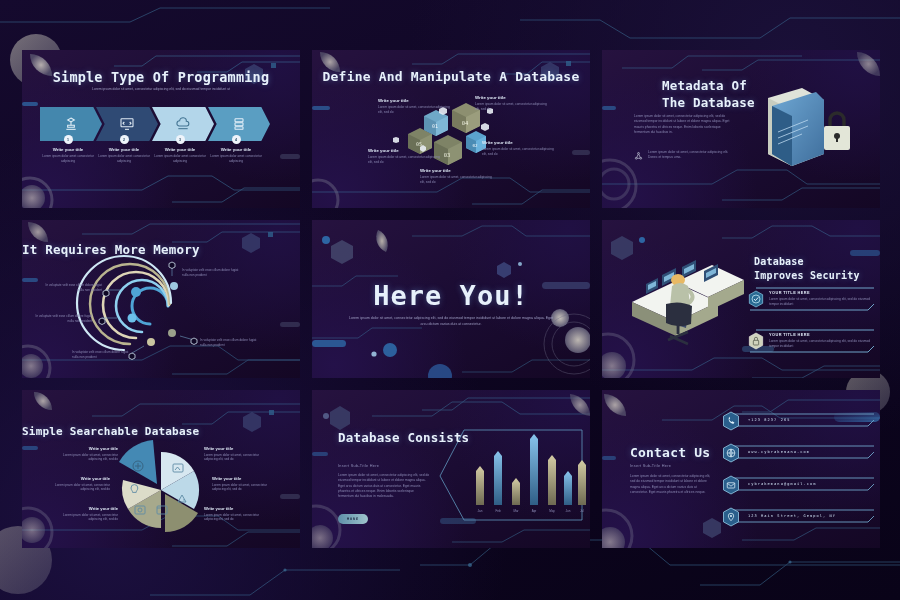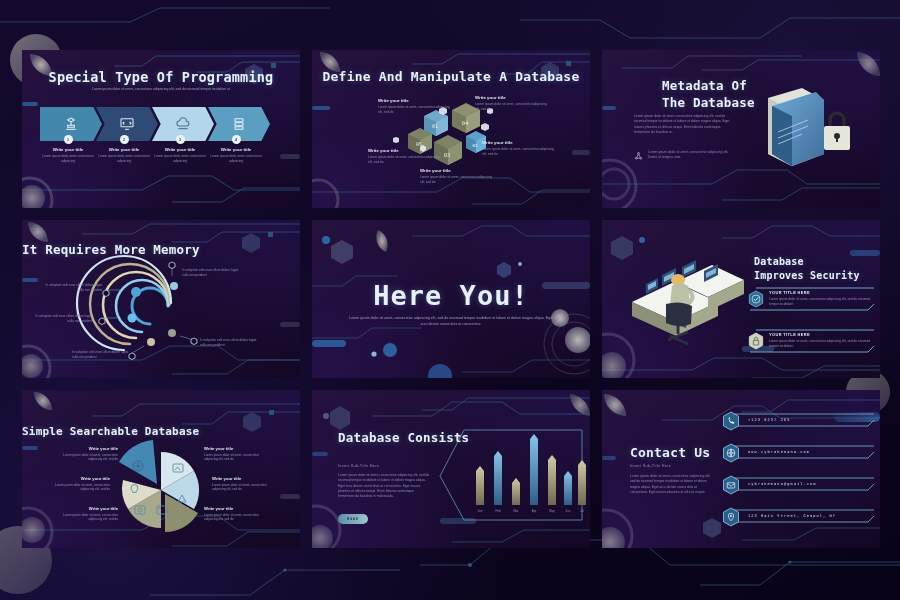--- a/index.html
+++ b/index.html
@@ -171,21 +171,21 @@
           <path d="M150 152 L200 152 L222 138 L278 138"></path>
         </g>
         <path d="M8 4 a22 22 0 0 1 22 22 a22 22 0 0 1 -22 -22z" fill="url(#m1)" opacity=".75"></path>
         <circle cx="8" cy="150" r="22" fill="none" stroke="#6e6c86" stroke-width="3" opacity=".5"></circle>
         <circle cx="10" cy="148" r="13" fill="url(#m1)" opacity=".55"></circle>
         <polygon points="232,14 241,19 241,29 232,34 223,29 223,19" fill="#3c4473" opacity=".75"></polygon>
         <rect x="249" y="13" width="5" height="5" fill="#2f5f8c" opacity=".8"></rect>
         <rect x="0" y="52" width="16" height="4" rx="2" fill="#2f6fae" opacity=".7"></rect>
         <rect x="258" y="104" width="20" height="5" rx="2.5" fill="#4a4e6e" opacity=".5"></rect>
       </svg>
-      <div class="ttl s1-title">Special Type Of Programming</div>
+      <div class="ttl s1-title">Simple Type Of Programming</div>
       <div class="sub s1-sub">Lorem ipsum dolor sit amet, consectetur adipiscing elit, sed do eiusmod tempor incididunt ut</div>
 
       <div class="chev-row">
         <div class="chev" style="background:#4487ad">
           <svg class="chev-ico" viewBox="0 0 24 24" fill="none" stroke="#eaf4fb" stroke-width="1.6">
             <path d="M12 3 l5 3 -5 3 -5-3z"></path>
               <path d="M12 9v5"></path>
               <path d="M5 20h14"></path>
               <path d="M7 14h10v3H7z"></path>
           </svg>

